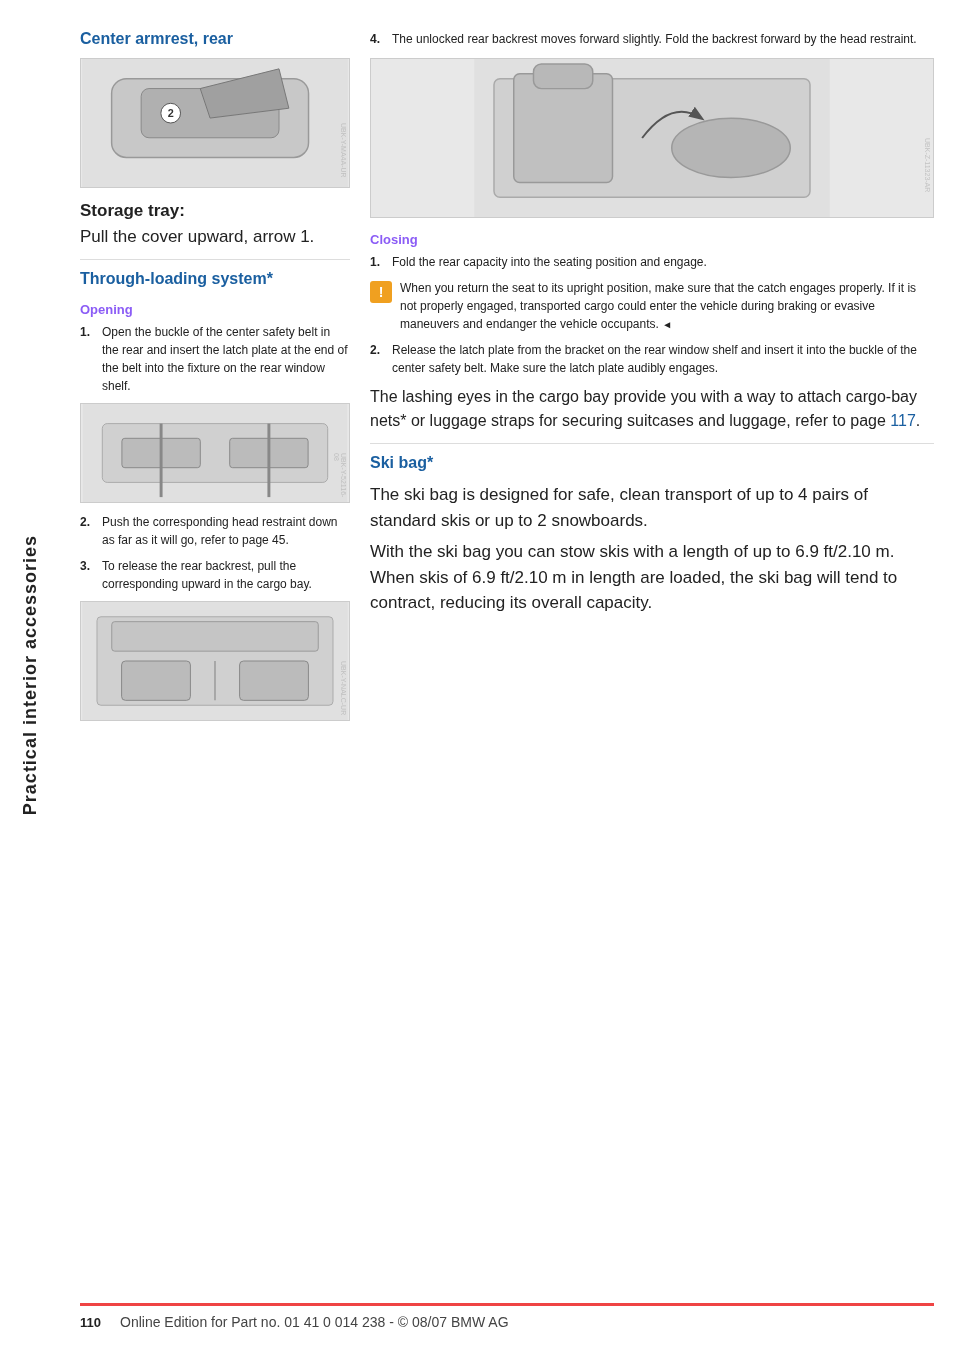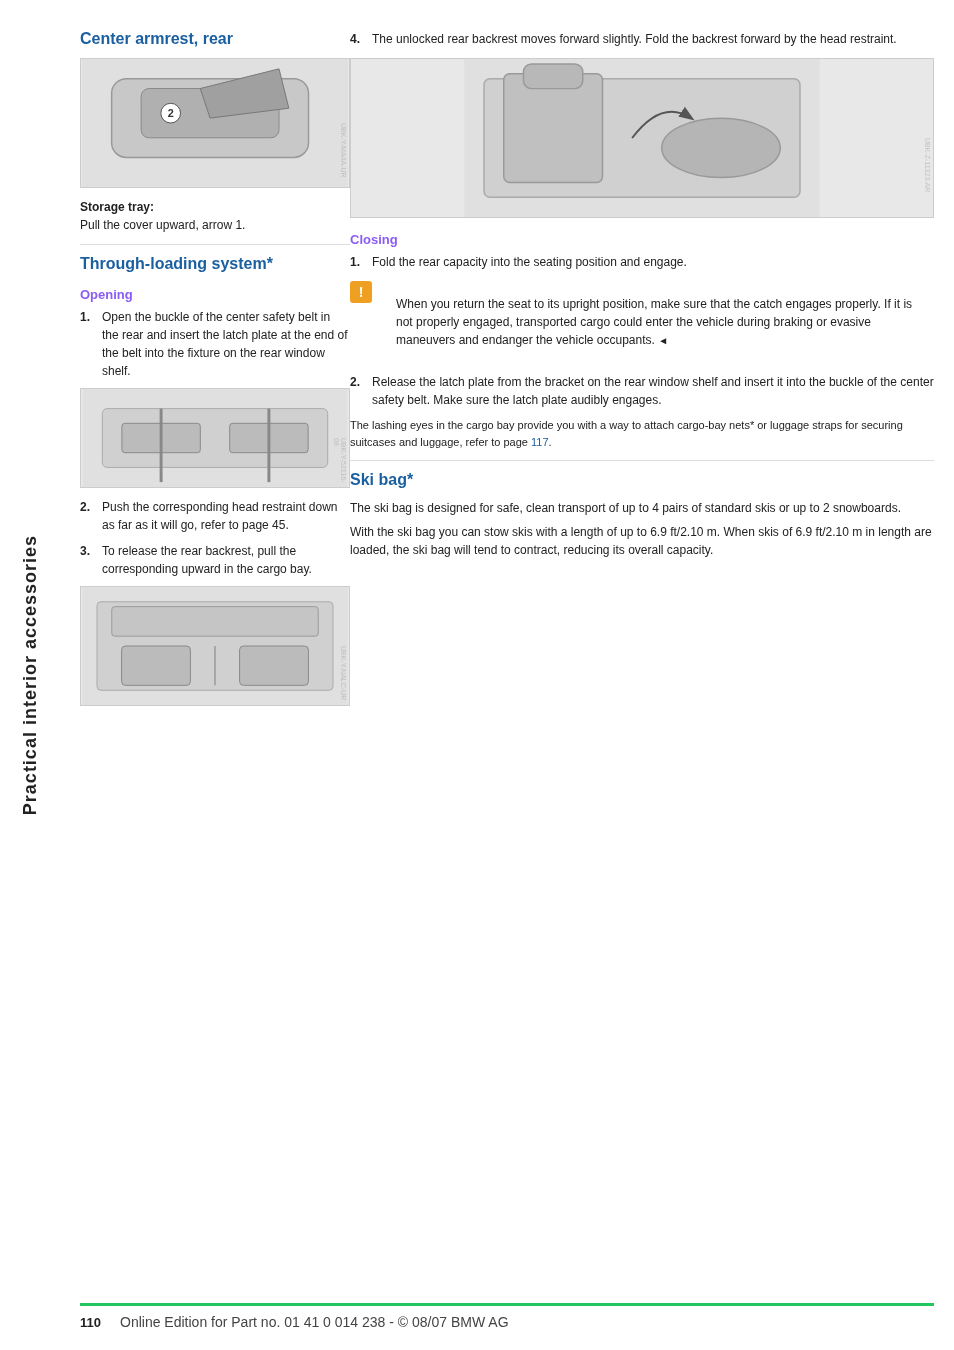--- a/index.html
+++ b/index.html
@@ -56,20 +56,21 @@
     .main-content {
       flex: 1;
       padding: 30px 20px 20px 20px;
       display: flex;
       flex-direction: column;
     }
 
     
     .two-col {
       display: flex;
+      gap: 20px;
       flex: 1;
     }
 
     .left-col {
       width: 270px;
       flex-shrink: 0;
     }
 
     .right-col {
       flex: 1;
@@ -100,21 +101,21 @@
       position: relative;
       overflow: hidden;
     }
 
     .img-placeholder svg {
       width: 100%;
       height: 100%;
     }
 
     p {
-      font-size: 12px;
+      font-size: 17px;
       line-height: 1.5;
       margin-bottom: 6px;
     }
 
     .step-list {
       list-style: none;
       padding: 0;
       margin: 0;
     }
 
@@ -156,21 +157,21 @@
       margin-top: 2px;
     }
 
     a.link {
       color: #1a5fa0;
       text-decoration: none;
     }
 
     
     .footer {
-      border-top: 3px solid #22c55e;
+      border-top: 3px solid #ef4444;
       padding: 8px 0 0 0;
       display: flex;
       align-items: center;
       gap: 10px;
       margin-top: 20px;
     }
 
     .footer-page {
       font-size: 13px;
       font-weight: bold;
@@ -327,34 +328,34 @@
           <li>
             <span class="step-num">1.</span>
             <span>Fold the rear capacity into the seating position and engage.</span>
           </li>
         </ul>
 
         <div class="warning-box">
           <div class="warning-icon">
             <span>!</span>
           </div>
-          <p style="margin:16px; font-size:12px; line-height:1.5;">
+          <p style="margin:0; font-size:12px; line-height:1.5;">
             <span>When you return the seat to its upright position, make sure that the catch engages properly. If it is not properly engaged, transported cargo could enter the vehicle during braking or evasive maneuvers and endanger the vehicle occupants.</span>
             <span style="font-size:10px;">◄</span>
           </p>
         </div>
 
         <ul class="step-list" style="margin-top:8px;">
           <li>
             <span class="step-num">2.</span>
             <span>Release the latch plate from the bracket on the rear window shelf and insert it into the buckle of the center safety belt. Make sure the latch plate audibly engages.</span>
           </li>
         </ul>
 
-        <p style="margin-top:8px; font-size:11px;">
+        <p style="margin-top:8px; font-size:16px;">
           <span>The lashing eyes in the cargo bay provide you with a way to attach cargo-bay nets* or luggage straps for securing suitcases and luggage, refer to page</span>
           <a class="link">117</a><span>.</span>
         </p>
 
         <div class="section-divider"></div>
 
         <h2 class="section-title">Ski bag*</h2>
         <p>The ski bag is designed for safe, clean transport of up to 4 pairs of standard skis or up to 2 snowboards.</p>
         <p>With the ski bag you can stow skis with a length of up to 6.9 ft/2.10 m. When skis of 6.9 ft/2.10 m in length are loaded, the ski bag will tend to contract, reducing its overall capacity.</p>
 

